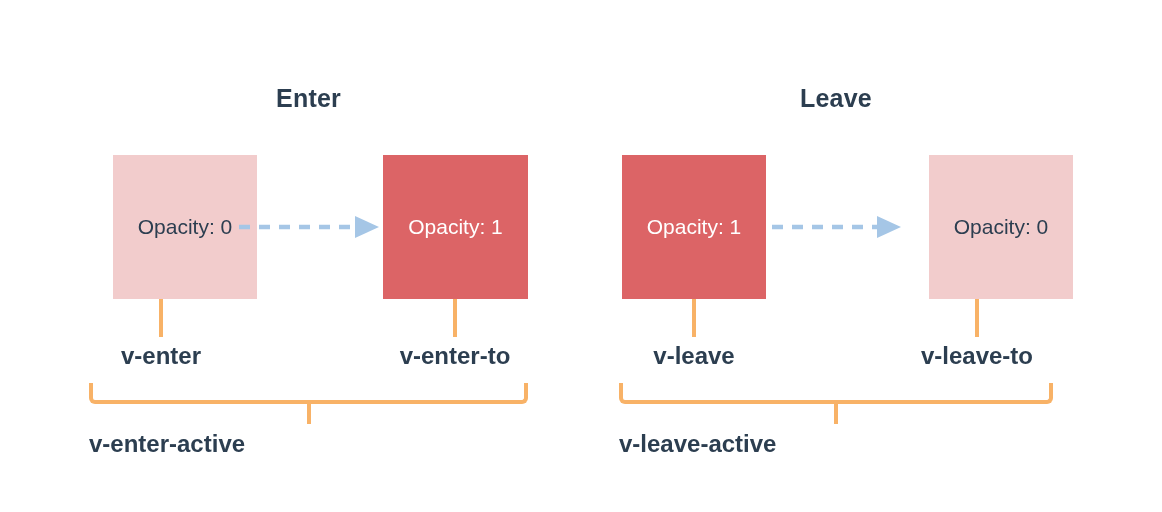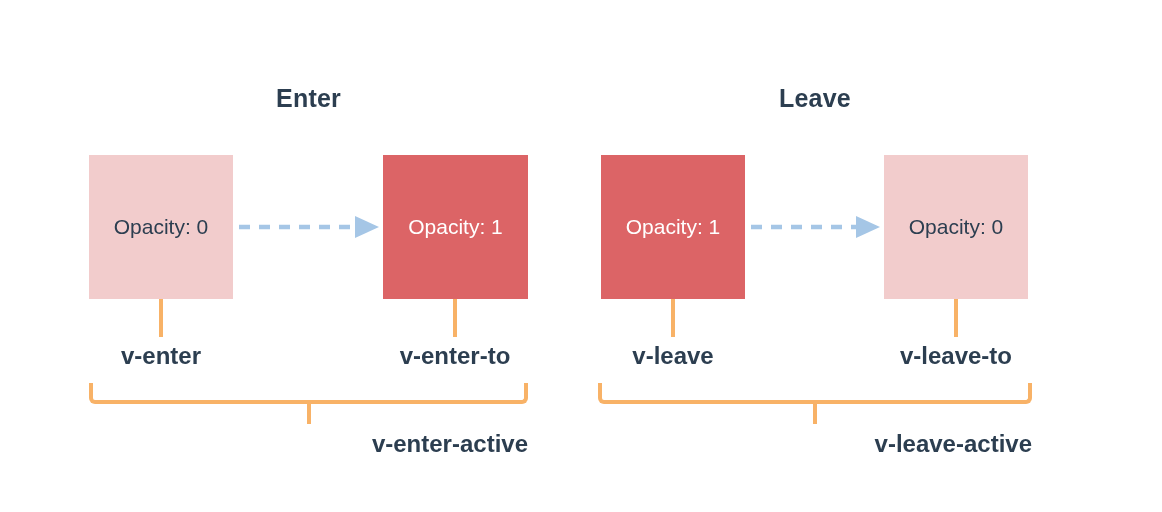--- a/index.html
+++ b/index.html
@@ -19,37 +19,37 @@
     position: relative;
     width: 1162px;
     height: 512px;
     background: var(--page-bg);
     overflow: hidden;
     padding-left: 15px;
   }
 
   .panel { position: absolute; top: 84px; height: 390px; }
   .panel.enter { left: 89px;  width: 439px; }
-  .panel.leave { left: 598px; width: 434px; }
+  .panel.leave { left: 619px; width: 434px; }
 
   .panel-title {
     position: absolute; top: 0; left: 0; width: 100%;
     text-align: center;
     font-size: 25px; font-weight: bold;
     color: var(--text-dark);
     letter-spacing: 0.2px;
   }
 
   .box {
     position: absolute; top: 71px;
     width: 144px; height: 144px;
     display: flex; align-items: center; justify-content: center;
     font-size: 21px;
   }
-  .box.pink { background: var(--box-pink); color: var(--text-dark); }
+  .box.pink { background: var(--box-pink); color: var(--text-dark); margin-left: 24px; }
   .box.red  { background: var(--box-red);  color: var(--text-white); justify-content: center; }
 
   .enter .from-box { left: 0; }
   .enter .to-box   { left: 294px; width: 145px; }
   .leave .from-box { left: 3px; }
   .leave .to-box   { left: 286px; }
 
   .arrow { position: absolute; top: 127px; }
   .enter .arrow { left: 144px; }
   .leave .arrow { left: 147px; }
@@ -88,21 +88,21 @@
     border-bottom-right-radius: 6px;
   }
   .bracket-tick {
     position: absolute; top: 320px; left: calc(50% - 2px);
     width: 4px; height: 20px;
     background: var(--bracket-orange);
   }
   .active-label {
     position: absolute; top: 346px; left: 0;
     width: 100%;
-    text-align: right;
+    text-align: left;
     font-size: 24px; font-weight: bold;
     color: var(--text-dark);
   }
 </style>
 </head>
 <body>
 
 <div class="canvas">
 
   <section class="panel enter">

